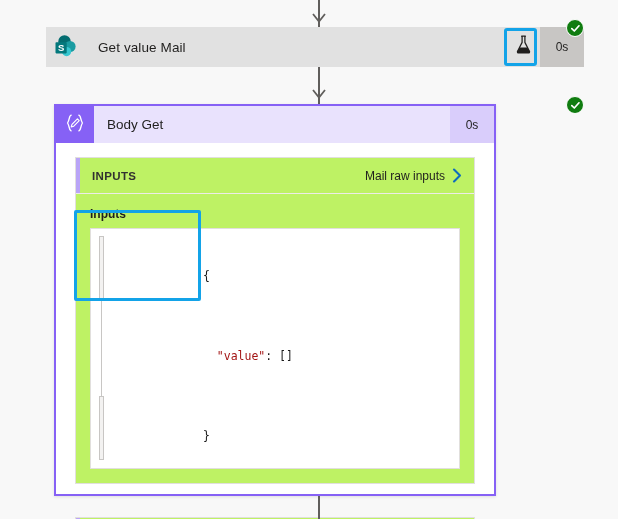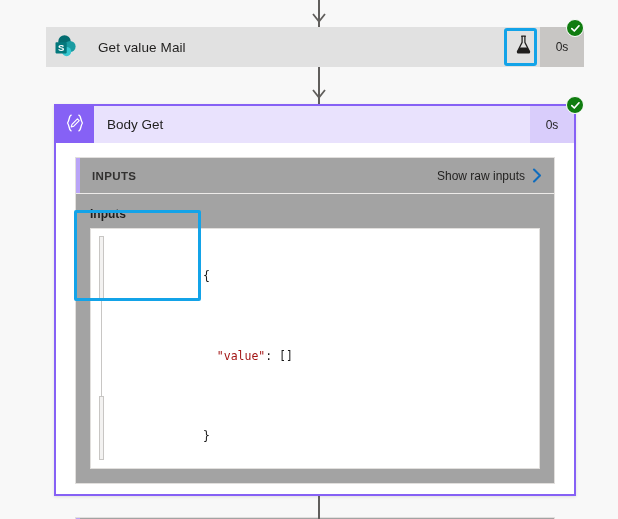--- a/index.html
+++ b/index.html
@@ -120,21 +120,21 @@
     display: flex;
     align-items: center;
     justify-content: center;
   }
 
   
   .compose-card {
     position: absolute;
     left: 54px;
     top: 104px;
-    width: 522px;
+    width: 442px;
     height: 392px;
     background: #ffffff;
     border: 2px solid #8661f5;
     box-sizing: border-box;
     box-shadow: 0 1px 3px rgba(0,0,0,.10);
   }
   .compose-header {
     height: 37px;
     background: #e9e2fd;
     display: flex;
@@ -165,21 +165,21 @@
     color: #201f1e;
   }
 
   .compose-body {
     padding: 14px 19px 0 19px;
   }
 
   
   .section {
     border: 1px solid #e1dfdd;
-    background: #a3a3a3;
+    background: #bef264;
     margin-bottom: 33px;
   }
   .section-header {
     height: 35px;
     display: flex;
     align-items: center;
     border-bottom: 1px solid #edebe9;
     position: relative;
     padding-left: 16px;
     padding-right: 12px;
@@ -319,21 +319,21 @@
       <div class="compose-duration">0s</div>
     </div>
 
     <div class="compose-body">
 
       <div class="section">
         <div class="section-header">
           <span class="section-accent"></span>
           <span class="section-label">INPUTS</span>
           <span class="show-raw">
-            <span class="show-raw-text">Show raw inputs</span>
+            <span class="show-raw-text">Mail raw inputs</span>
             <span class="chev">
               <svg width="10" height="15" viewBox="0 0 10 15" aria-hidden="true">
                 <path d="M2 1.6 L8 7.5 L2 13.4" fill="none" stroke="#0f6cbd" stroke-width="2.1" stroke-linecap="round" stroke-linejoin="round"></path>
               </svg>
             </span>
           </span>
         </div>
         <div class="section-content">
           <div class="field-label">Inputs</div>
           <div class="code-box">

